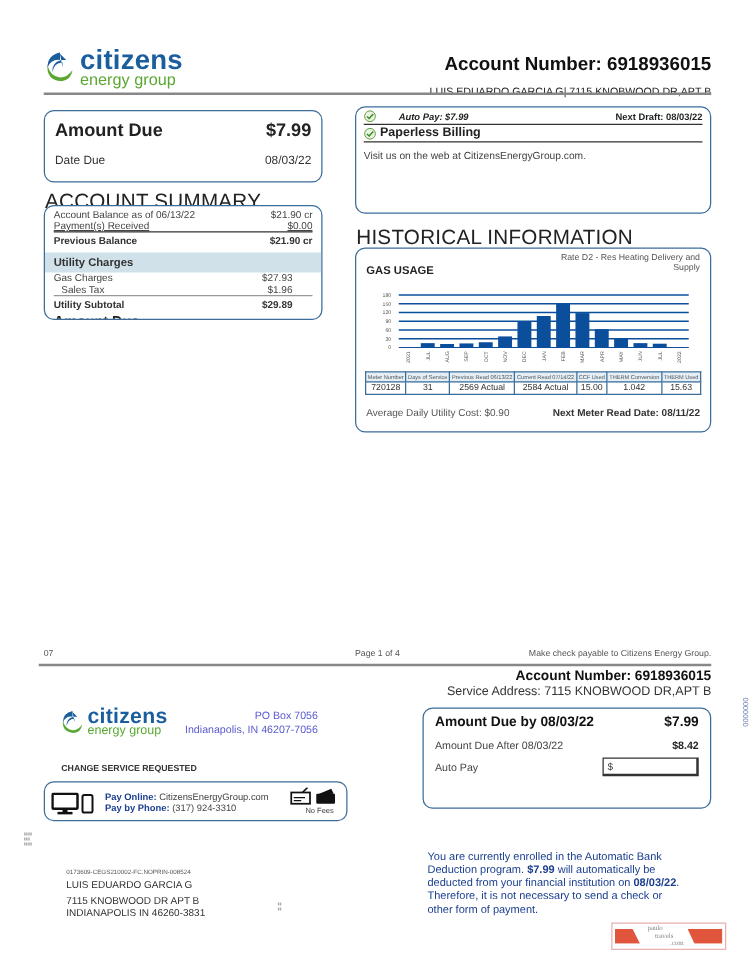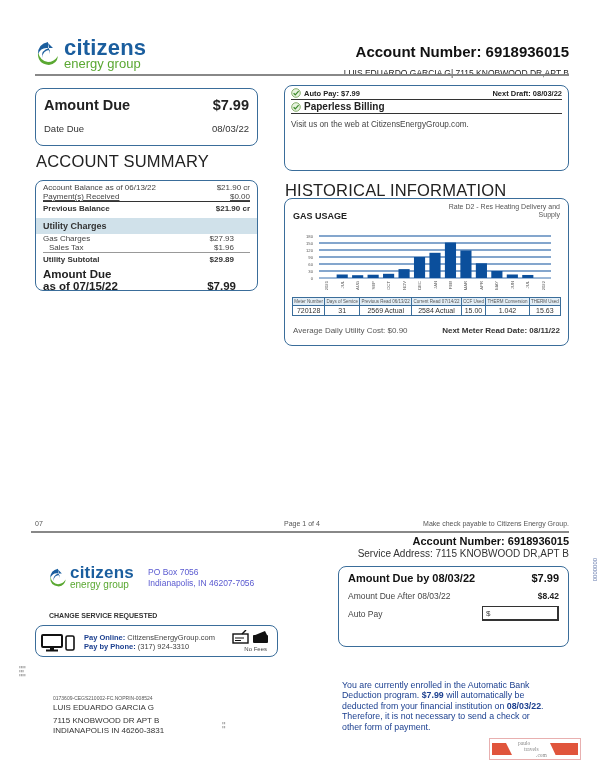--- a/index.html
+++ b/index.html
@@ -43,21 +43,21 @@
     <span style="font-size:14.5px; font-weight:bold;">Amount Due</span>
     <span style="font-size:14.5px; font-weight:bold;">$7.99</span>
   </div>
   <div class="row" style="margin-top:10px; font-size:9.5px; color:#333;">
     <span>Date Due</span>
     <span>08/03/22</span>
   </div>
 </div>
 
 <div class="abs sect-title" style="left:36px; top:152px;">ACCOUNT SUMMARY</div>
-<div class="box" style="left:35px; top:180px; width:223px; height:111px; overflow:hidden;">
+<div class="box" style="left:35px; top:164px; width:223px; height:92px; overflow:hidden;">
   <div style="padding:2px 7px 0 7px; font-size:8px; color:#444;">
     <div class="row">
       <span>Account Balance as of 06/13/22</span>
       <span>$21.90 cr</span>
     </div>
     <div class="row" style="border-bottom:1px solid #333; text-decoration:underline;">
       <span>Payment(s) Received</span>
       <span>$0.00</span>
     </div>
     <div class="row bold" style="margin-top:2px; color:#333;">
@@ -89,21 +89,21 @@
   </div>
 </div>
 
 <div class="box" style="left:284px; top:85px; width:285px; height:86px; padding:2px 6px 0 6px;">
   <div class="row bold" style="font-size:7.5px; color:#222; border-bottom:1px solid #333; padding-bottom:1px; align-items:center;">
     <span style="display:flex; align-items:center;">
       <svg width="10" height="10" viewBox="0 0 10 10">
           <circle cx="5" cy="5" r="4.3" fill="#e8f3e0" stroke="#6a9c4a" stroke-width="0.8"></circle>
           <path d="M2.6 5.2 L4.3 6.8 L7.6 3.2" fill="none" stroke="#3b8a2a" stroke-width="1.2"></path>
         </svg>
-      <span style="margin-left:3px;">Auto Pay: $7.99</span>
+      <span style="margin-left:18px;font-style:italic;">Auto Pay: $7.99</span>
     </span>
     <span>Next Draft: 08/03/22</span>
   </div>
   <div class="bold" style="font-size:10px; color:#222; border-bottom:1px solid #333; padding:1px 0; display:flex; align-items:center;">
     <svg width="10" height="10" viewBox="0 0 10 10">
         <circle cx="5" cy="5" r="4.3" fill="#e8f3e0" stroke="#6a9c4a" stroke-width="0.8"></circle>
         <path d="M2.6 5.2 L4.3 6.8 L7.6 3.2" fill="none" stroke="#3b8a2a" stroke-width="1.2"></path>
       </svg>
     <span style="margin-left:3px;">Paperless Billing</span>
   </div>
@@ -207,21 +207,21 @@
   <svg width="20" height="22" viewBox="0 0 26 28">
     <path d="M13 3 L18 8 L14 8 Q6 10 7 18 Q8 10 15 10 L15 14 Z" fill="#1b5e9e"></path>
     <path d="M3 12 Q2 24 14 25 Q22 24 23 16 Q19 22 13 22 Q5 21 3 12 Z" fill="#5aa832"></path>
     <path d="M13 2 Q3 4 3 14 Q6 7 13 8 Z" fill="#1b5e9e"></path>
   </svg>
   <div class="logo-text" style="margin-left:2px;">
     <div class="l1" style="font-size:17px; line-height:15px;">citizens</div>
     <div class="l2" style="font-size:10px; line-height:10px;">energy group</div>
   </div>
 </div>
-<div class="abs" style="left:148px; top:567px; font-size:8.5px; color:#5a5ad0; line-height:11px;">
+<div class="abs" style="left:148px; top:567px; font-size:8.5px; color:#5a5ad0; line-height:11px;text-align:right;">
   <div>PO Box 7056</div>
   <div>Indianapolis, IN 46207-7056</div>
 </div>
 <div class="abs bold" style="left:49px; top:612px; font-size:7px; color:#333;">CHANGE SERVICE REQUESTED</div>
 
 <div class="box" style="left:35px; top:625px; width:243px; height:32px;">
   <svg class="abs" style="left:5px; top:8px;" width="36" height="18" viewBox="0 0 36 18">
     <rect x="1" y="1" width="20" height="12" rx="1" fill="none" stroke="#111" stroke-width="2"></rect>
     <rect x="9" y="13" width="4" height="3" fill="#111"></rect>
     <rect x="5" y="15.5" width="12" height="2" fill="#111"></rect>

